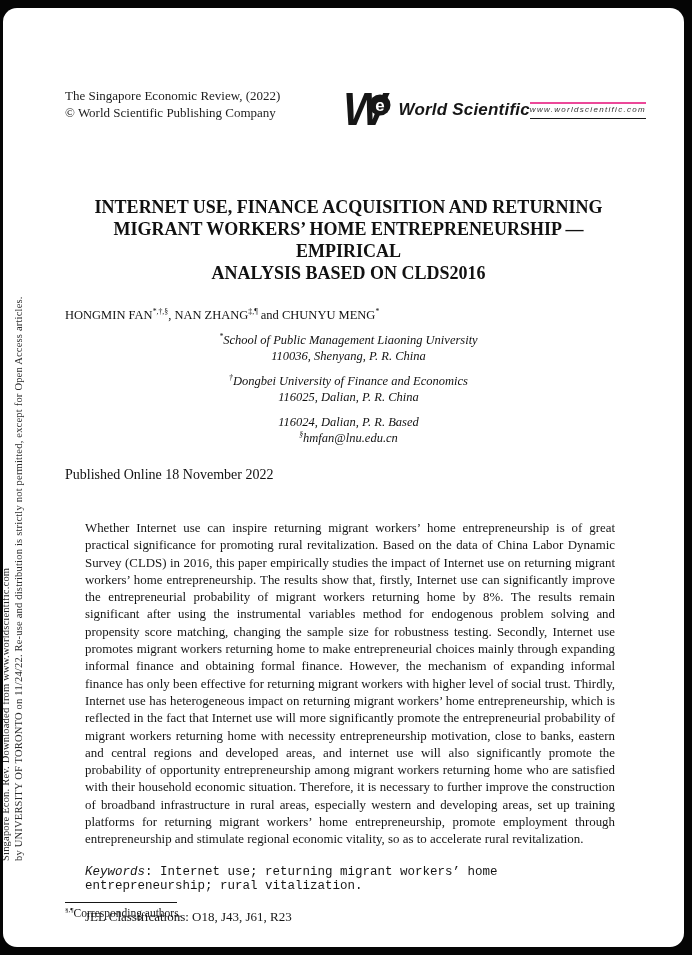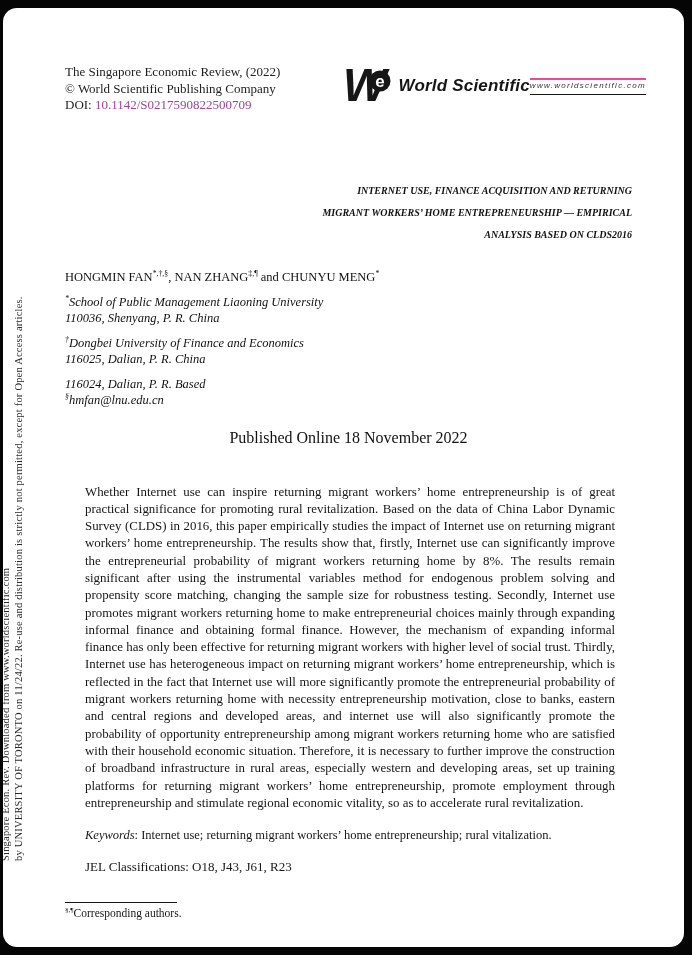--- a/index.html
+++ b/index.html
@@ -6,52 +6,52 @@
   body{
     width:692px;height:955px;position:relative;background:#050505;
     font-family:"Liberation Serif", serif;overflow:hidden;
   }
   .page{
     position:absolute;top:8px;bottom:8px;left:3px;right:8px;
     background:#ffffff;border-radius:14px;overflow:hidden;
   }
   .inner{
     position:relative;height:100%;box-sizing:border-box;
-    padding:56px 52px 0 62px;color:#1e1e1e;
+    padding:80px 52px 0 62px;color:#1e1e1e;
   }
   
   .watermark{
     position:absolute;left:-3px;top:853px;
     transform:rotate(-90deg);transform-origin:0 0;
     font-size:10.5px;line-height:12.5px;letter-spacing:0.2px;
     color:#2b2b2b;white-space:nowrap;
   }
   
   .header-row{display:flex;justify-content:space-between;align-items:flex-start;}
   .pub-info{font-size:13px;line-height:16.5px;}
   .doi-link{color:#a0429e;text-decoration:none;cursor:pointer;}
   .ws-logo{display:flex;align-items:center;gap:5px;margin-top:0px;margin-right:-14px;}
   .ws-text{display:flex;font-style:italic;}
   .ws-name{font-family:"Liberation Sans",sans-serif;font-weight:bold;font-size:17px;line-height:19px;letter-spacing:0.2px;color:#161616;}
   .ws-url{
     font-family:"Liberation Sans",sans-serif;font-size:8px;letter-spacing:1.3px;color:#333;
     border-top:2px solid #ec4899;border-bottom:1.5px solid #161616;padding:1.5px 0;margin-top:2px;
   }
   
-  .title{margin-top:66px;text-align:right;font-weight:bold;font-size:10px;line-height:22px;color:#111;font-style:italic;}
+  .title{margin-top:66px;text-align:center;font-weight:bold;font-size:18px;line-height:22px;color:#111;}
   .authors{margin-top:24px;text-align:left;font-size:12.5px;color:#111;}
   sup{font-size:0.62em;vertical-align:super;line-height:0;}
-  .affil-group{margin-top:9px;text-align:left;font-style:italic;font-size:12.5px;line-height:16px;color:#111;}
+  .affil-group{margin-top:9px;text-align:center;font-style:italic;font-size:12.5px;line-height:16px;color:#111;}
   .affil-line,.email-line{display:block;}
-  .published{margin-top:21px;text-align:center;font-size:16px;color:#111;}
+  .published{margin-top:21px;text-align:left;font-size:14px;color:#111;}
   .abstract{
     margin:37px 17px 16px 20px;text-align:justify;
     font-size:12.9px;line-height:17.3px;color:#161616;
   }
-  .keywords{margin:15px 17px 0 20px;font-size:12.5px;color:#161616;}
+  .keywords{margin:15px 17px 0 20px;font-size:12.5px;color:#161616;font-family:Liberation Mono, monospace;}
   .keywords .kw-label{font-style:italic;}
   .jel{margin:16px 17px 0 20px;font-size:13px;color:#161616;}
   .footnote{position:absolute;left:62px;bottom:28px;font-size:11.5px;color:#161616;}
   .footnote-rule{width:112px;border-top:1.5px solid #161616;margin-bottom:4px;}
 </style>
 </head>
 <body>
 
 <div class="page">
 
@@ -59,21 +59,20 @@
     <div>Singapore Econ. Rev. Downloaded from www.worldscientific.com</div>
     <div>by UNIVERSITY OF TORONTO on 11/24/22. Re-use and distribution is strictly not permitted, except for Open Access articles.</div>
   </div>
 
   <div class="inner">
 
     <div class="header-row">
       <div class="pub-info">
         <div>The Singapore Economic Review, (2022)</div>
         <div>© World Scientific Publishing Company</div>
-        <div><span>DOI: </span><a class="doi-link">10.1142/S0217590822500709</a></div>
       </div>
 
       <div class="ws-logo">
         <svg width="48" height="42" viewBox="0 0 48 42">
           <text x="-2" y="37" font-size="46" font-weight="900" font-style="italic" font-family="Liberation Sans, sans-serif" fill="#161616">W</text>
           <circle cx="35" cy="17" r="10.5" fill="#161616"></circle>
           <text x="35" y="23" text-anchor="middle" font-size="17" font-weight="bold" font-family="Liberation Sans, sans-serif" fill="#ffffff">e</text>
         </svg>
         <div class="ws-text">
           <div class="ws-name">World Scientific</div>

